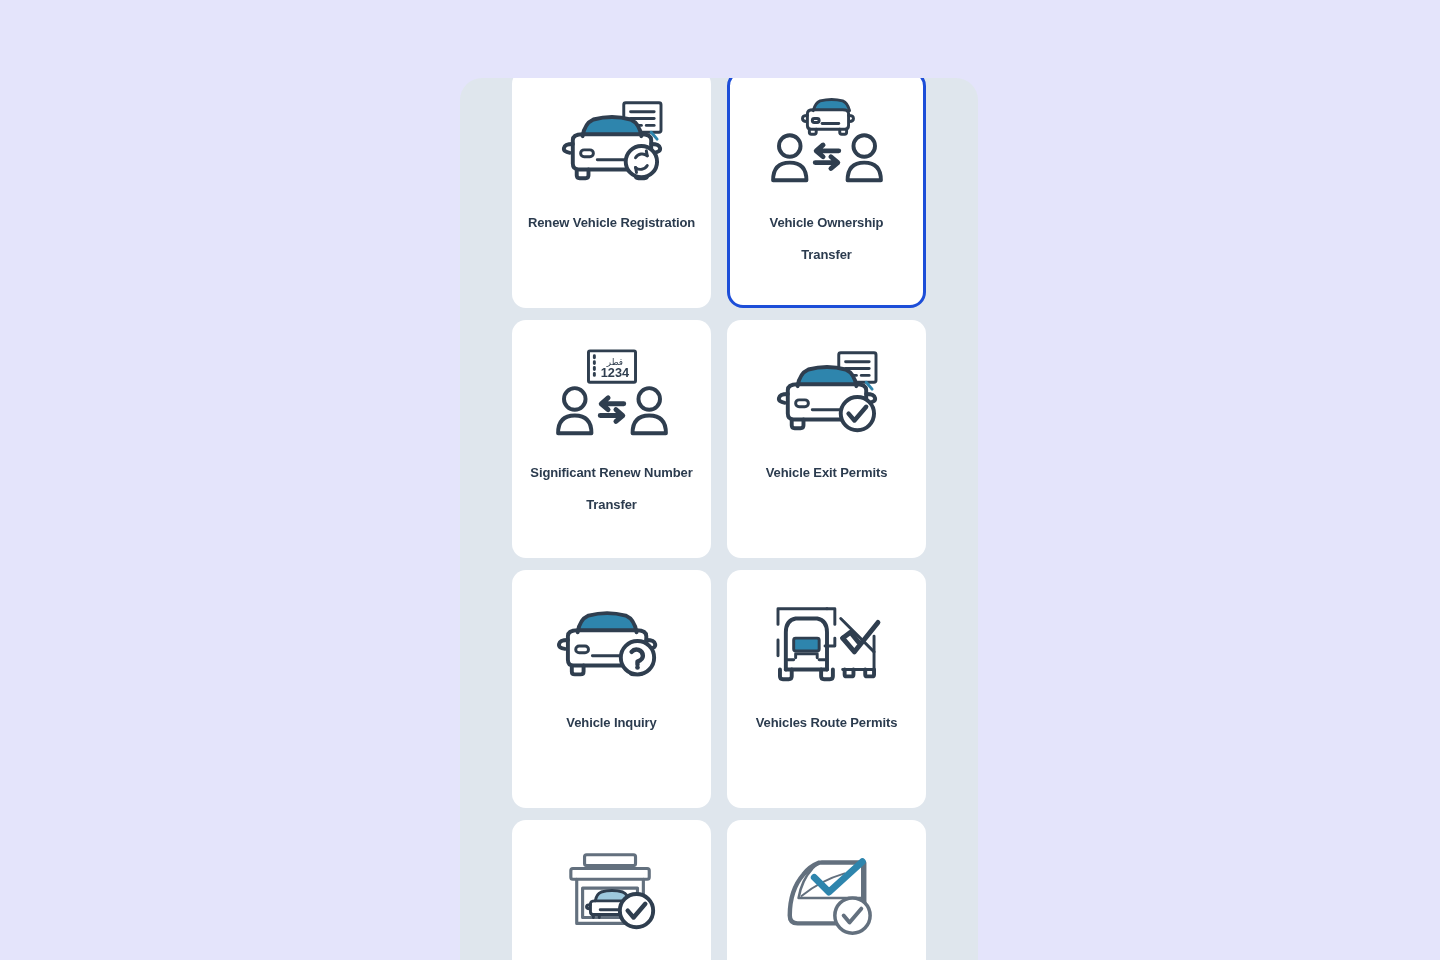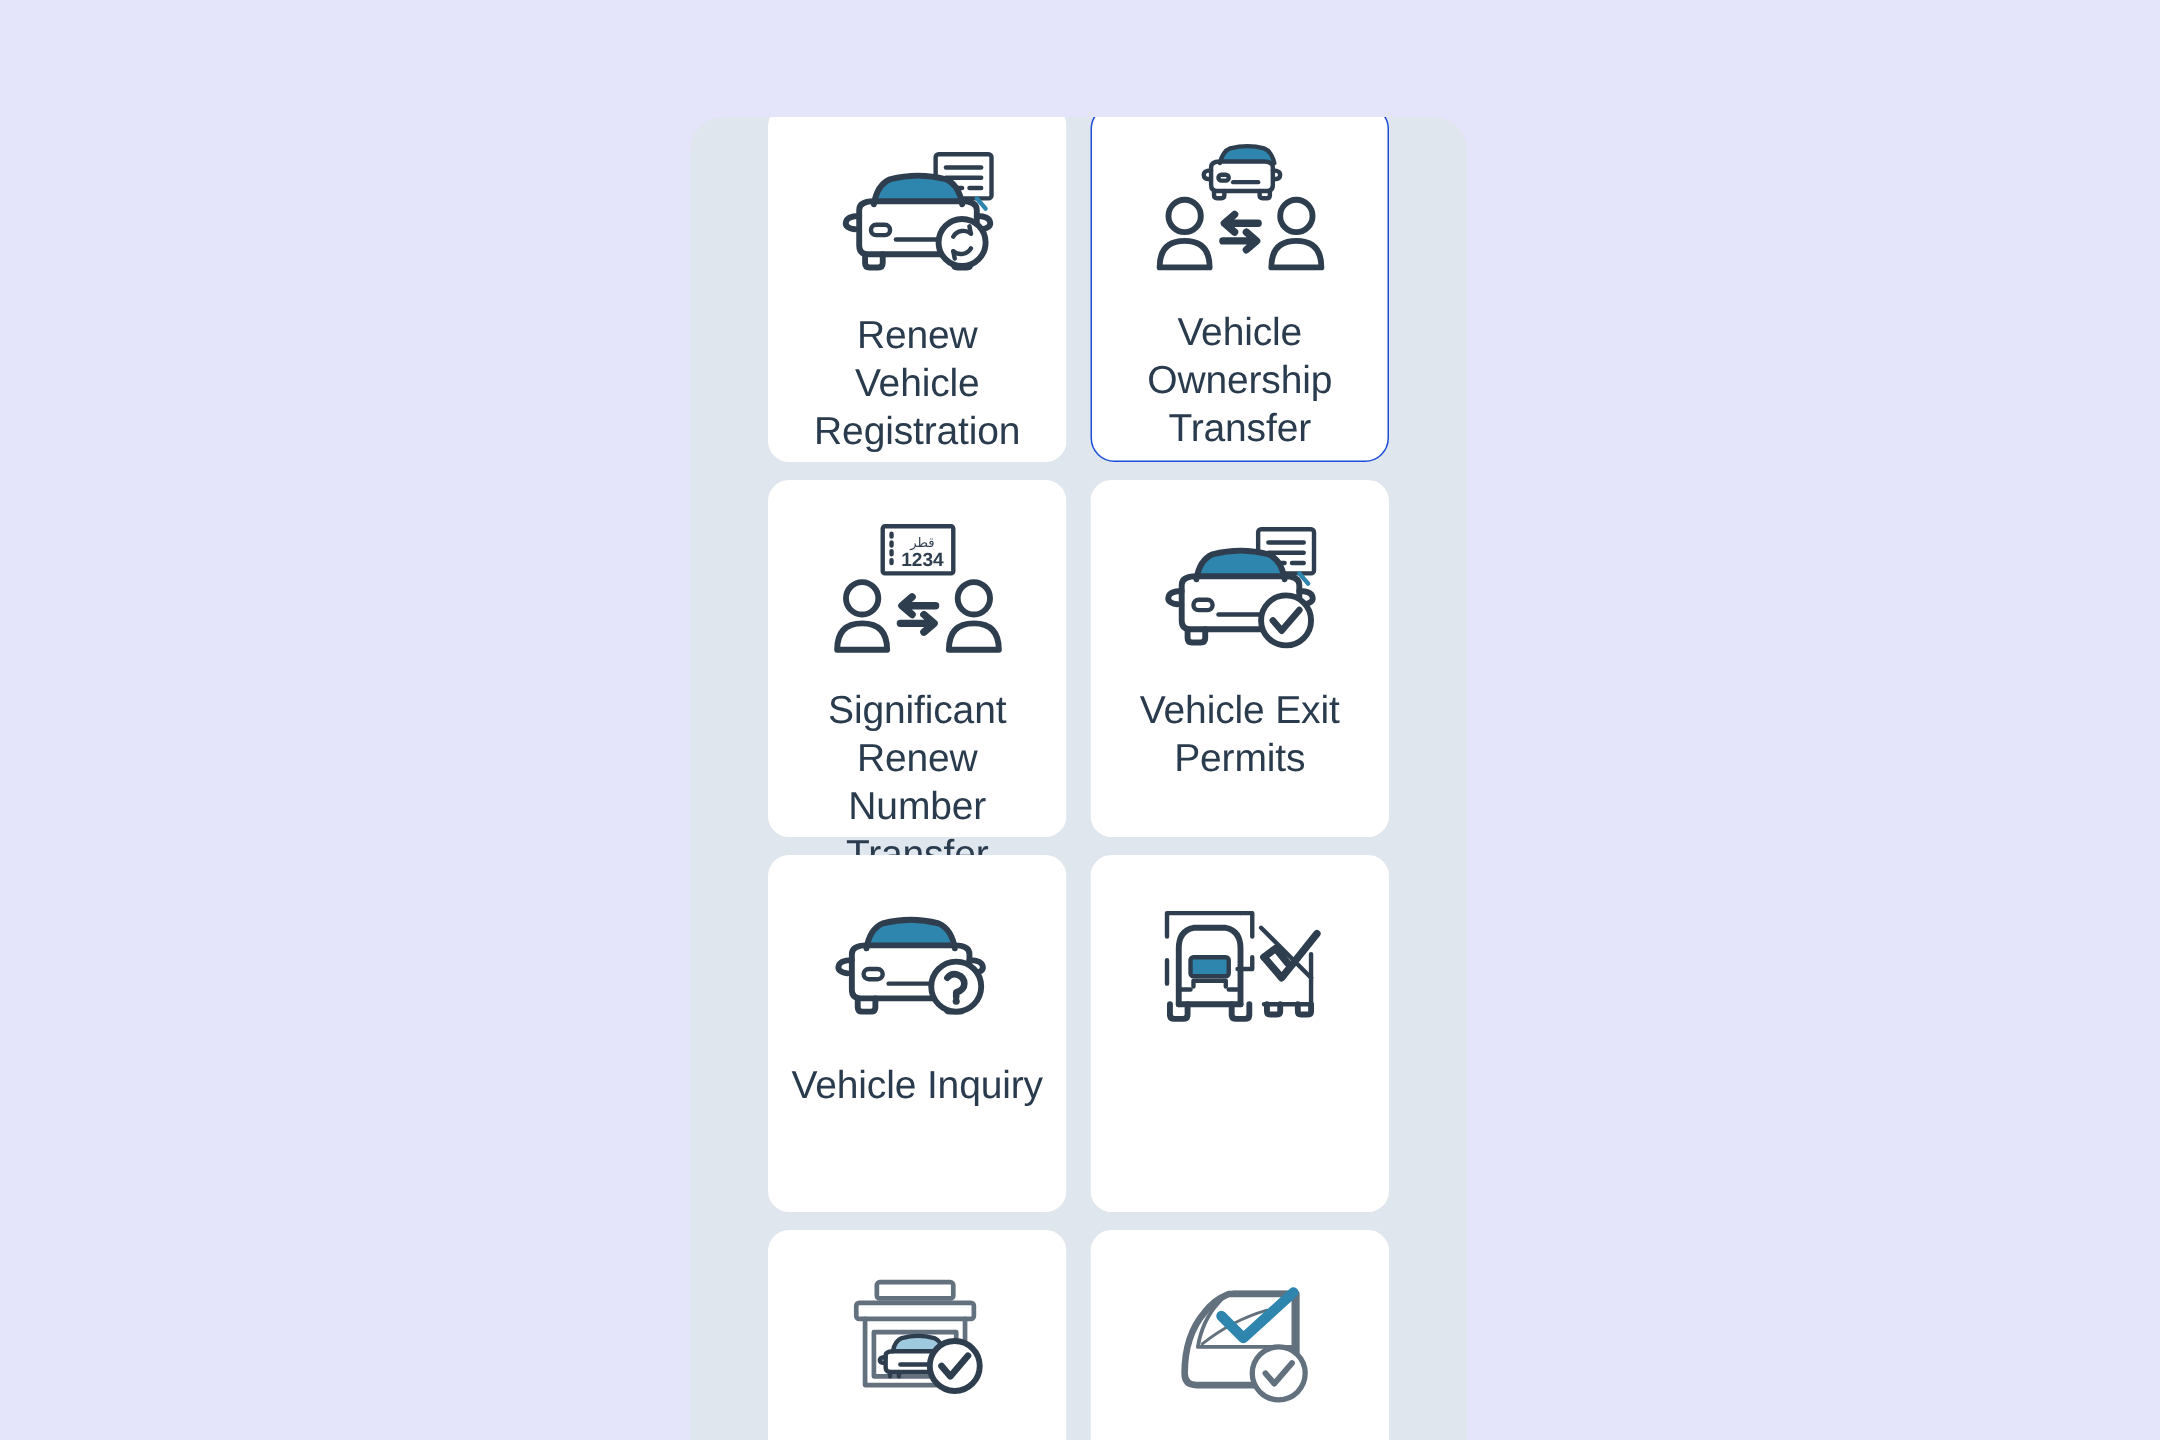--- a/index.html
+++ b/index.html
@@ -47,45 +47,45 @@
     height: 238px;
     display: flex;
     flex-direction: column;
     align-items: center;
     padding-top: 18px;
     cursor: pointer;
     border: 3px solid transparent;
   }
 
   .service-card.selected {
-    border: 1px solid #1d4ed8;
+    border: 3px solid #1d4ed8;
     border-radius: 16px;
   }
 
   .card-icon {
     width: 120px;
     height: 96px;
     display: flex;
     align-items: flex-start;
     justify-content: center;
     flex: 0 0 auto;
     margin-top: 4px;
   }
 
   .card-icon svg { display: block; }
 
   .card-label {
     margin-top: 16px;
     width: 170px;
     text-align: center;
-    font-size: 26px;
+    font-size: 13px;
     line-height: 32px;
     color: #2b3b4e;
     letter-spacing: -0.1px;
-    font-weight: 400;
+    font-weight: 700;
   }
 
   .service-card.selected .card-label { width: 150px; }
 
   
   .ln {
     fill: none;
     stroke: #2f3e4f;
     stroke-width: 4;
     stroke-linecap: round;
@@ -268,20 +268,21 @@
           <line class="ln" x1="18" y1="76" x2="60" y2="76"></line>
 
           <path class="ln-thin" d="M74 24 L108 58"></path>
           <path class="ln-thin" d="M108 42 L108 76 L76 76"></path>
           <path class="ln" style="stroke-width:5" d="M76 44 L88 58 L112 28"></path>
           <path class="ln" style="stroke-width:5" d="M76 44 L84 38 L92 48"></path>
           <path class="ln" d="M78 76 l0 5 q0 2 2 2 l5 0 q2 0 2 -2 l0 -5"></path>
           <path class="ln" d="M99 76 l0 5 q0 2 2 2 l5 0 q2 0 2 -2 l0 -5"></path>
         </svg>
       </div>
+      <div class="card-label">Vehicles Route Permits</div>
     </div>
 
     <div class="service-card">
       <div class="card-icon">
         <svg viewBox="0 0 120 100" width="118" height="98">
 
           <rect class="ln-pale" x="32" y="10" width="52" height="11" rx="2"></rect>
           <rect class="ln-pale" x="18" y="24" width="80" height="11" rx="2"></rect>
 
           <path class="ln-pale" d="M24 35 L24 80 L92 80 L92 35"></path>

